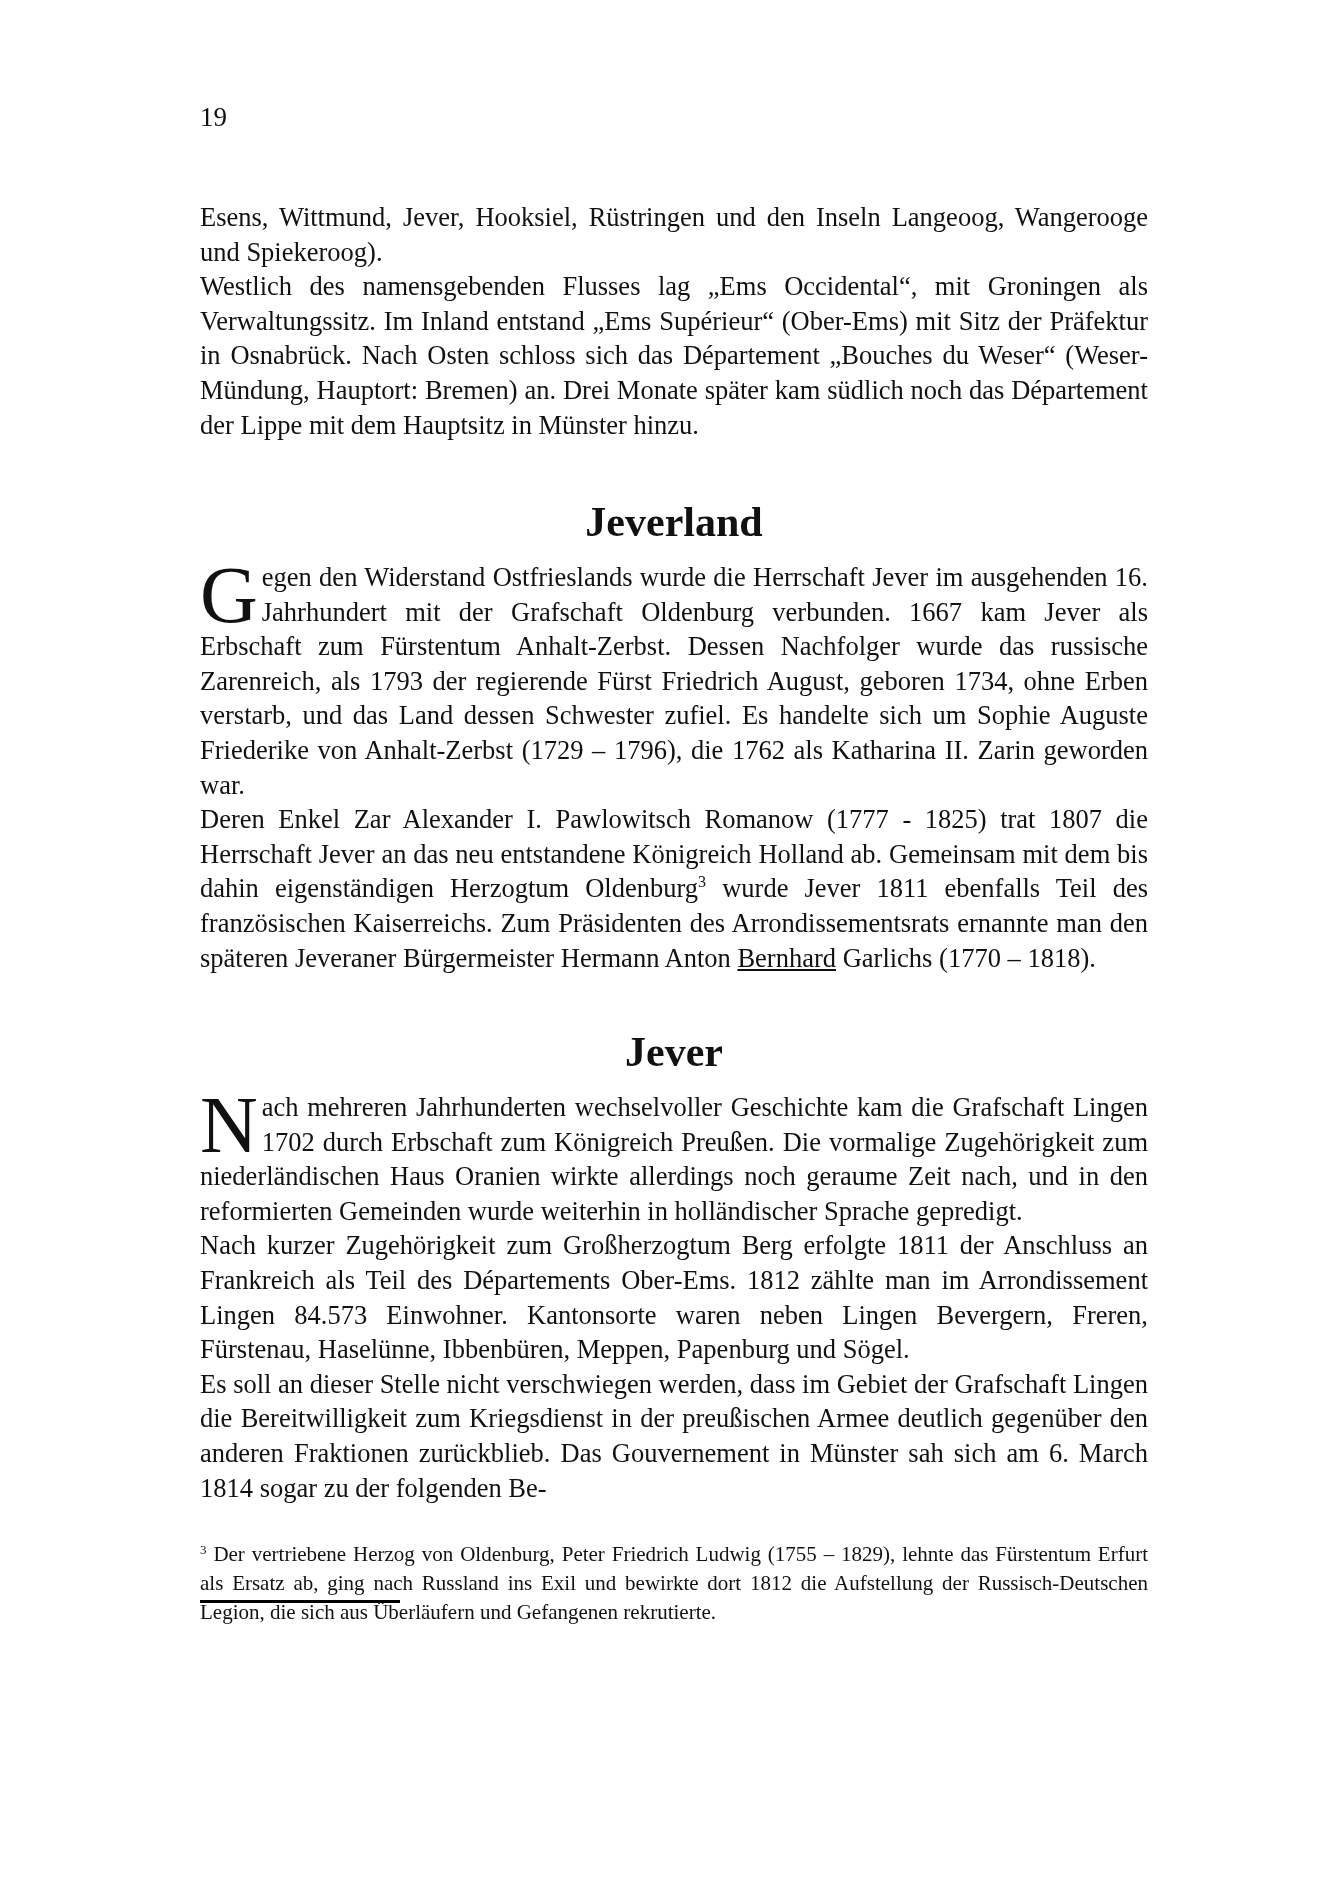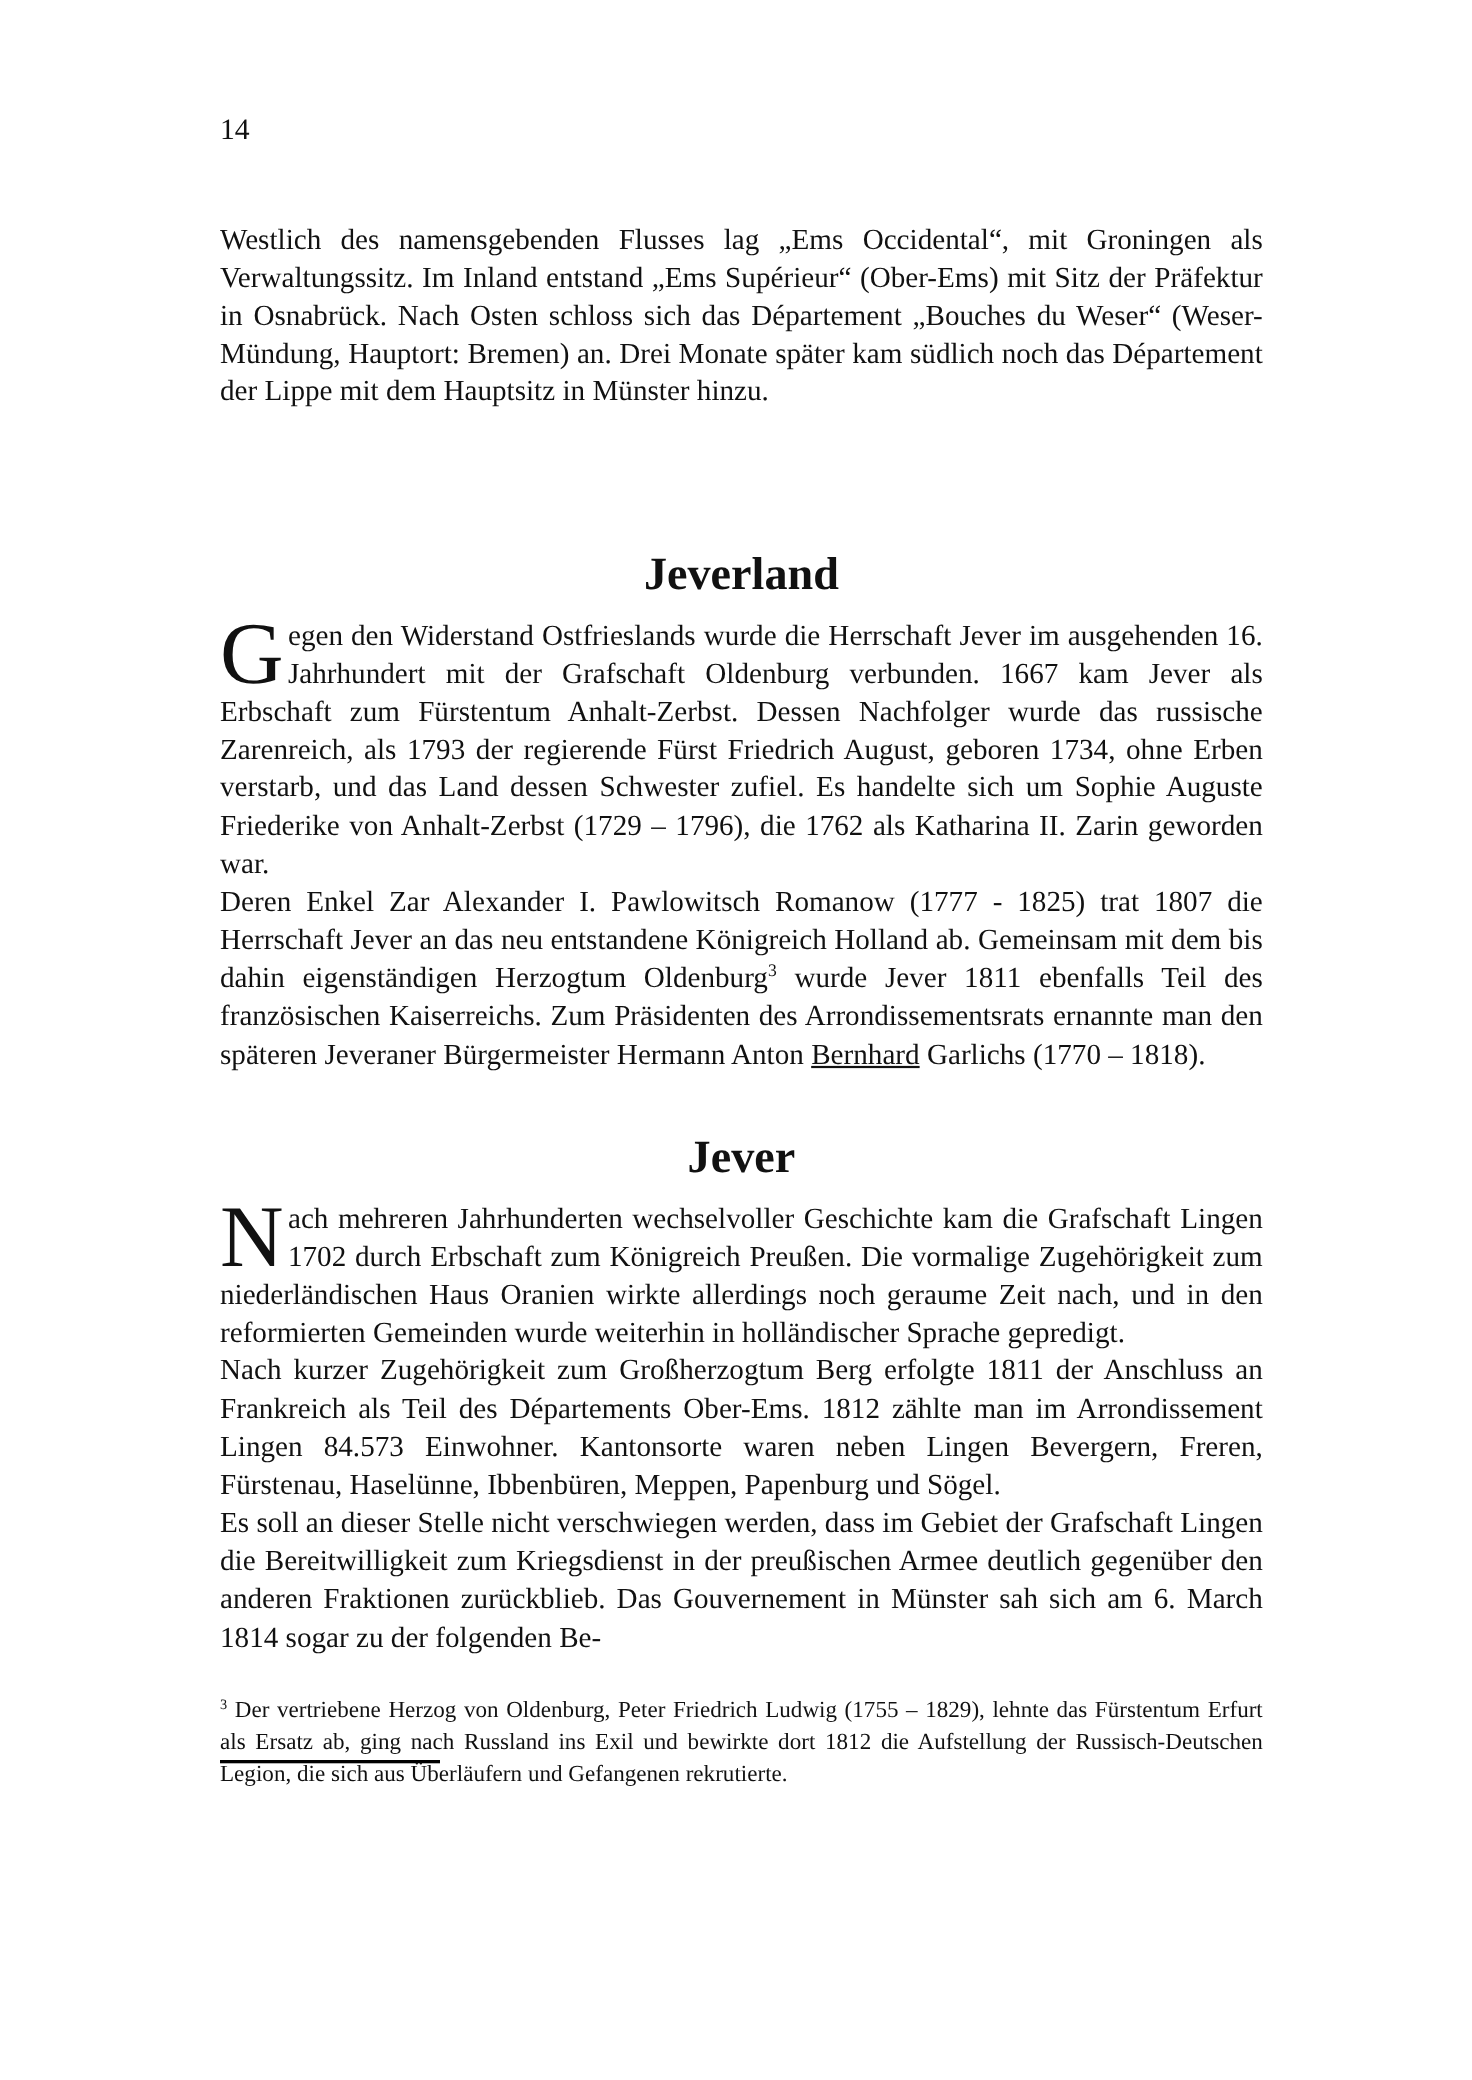--- a/index.html
+++ b/index.html
@@ -15,23 +15,24 @@
   .underline { text-decoration: underline; }
   sup { font-size: 16px; line-height: 0; vertical-align: 10px; }
   .footnote-rule { position: absolute; left: 200px; top: 1600px; width: 200px; height: 3px; background: #000; }
   .footnote { position: absolute; left: 200px; top: 1540px; width: 948px; font-size: 21px; line-height: 29px;
               text-align: justify; }
   .footnote sup { font-size: 13px; vertical-align: 7px; }
 </style>
 </head>
 <body>
 
-<div class="page-number">14</div>
+<div class="page-number">19</div>
 
 <div class="body-block" style="top:200px;">
+  <p>Esens, Wittmund, Jever, Hooksiel, Rüstringen und den Inseln Langeoog, Wangerooge und Spiekeroog).</p>
   <p>Westlich des namensgebenden Flusses lag „Ems Occidental“, mit Groningen als Verwaltungssitz. Im Inland entstand „Ems Supérieur“ (Ober-Ems) mit Sitz der Präfektur in Osnabrück. Nach Osten schloss sich das Département „Bouches du Weser“ (Weser-Mündung, Hauptort: Bremen) an. Drei Monate später kam südlich noch das Département der Lippe mit dem Hauptsitz in Münster hinzu.</p>
 </div>
 
 <div class="heading" style="top:502px;">Jeverland</div>
 
 <div class="body-block" style="top:560px;">
   <p><span class="dropcap">G</span><span>egen den Widerstand Ostfrieslands wurde die Herrschaft Jever im aus­gehenden 16. Jahrhundert mit der Grafschaft Oldenburg verbunden. 1667 kam Jever als Erbschaft zum Fürstentum Anhalt-Zerbst. Dessen Nach­folger wurde das russische Zarenreich, als 1793 der regierende Fürst Fried­rich August, geboren 1734, ohne Erben verstarb, und das Land dessen Schwester zufiel. Es handelte sich um Sophie Auguste Friederike von An­halt-Zerbst (1729 – 1796), die 1762 als Katharina II. Zarin geworden war.</span></p>
   <p><span>Deren Enkel Zar Alexander I. Pawlowitsch Romanow (1777 - 1825) trat 1807 die Herrschaft Jever an das neu entstandene Königreich Holland ab. Gemeinsam mit dem bis dahin eigenständigen Herzogtum Oldenburg</span><sup>3</sup><span> wur­de Jever 1811 ebenfalls Teil des französischen Kaiserreichs. Zum Präsi­denten des Arrondissementsrats ernannte man den späteren Jeveraner Bürgermeister Hermann Anton </span><span class="underline">Bernhard</span><span> Garlichs (1770 – 1818).</span></p>
 </div>
 

